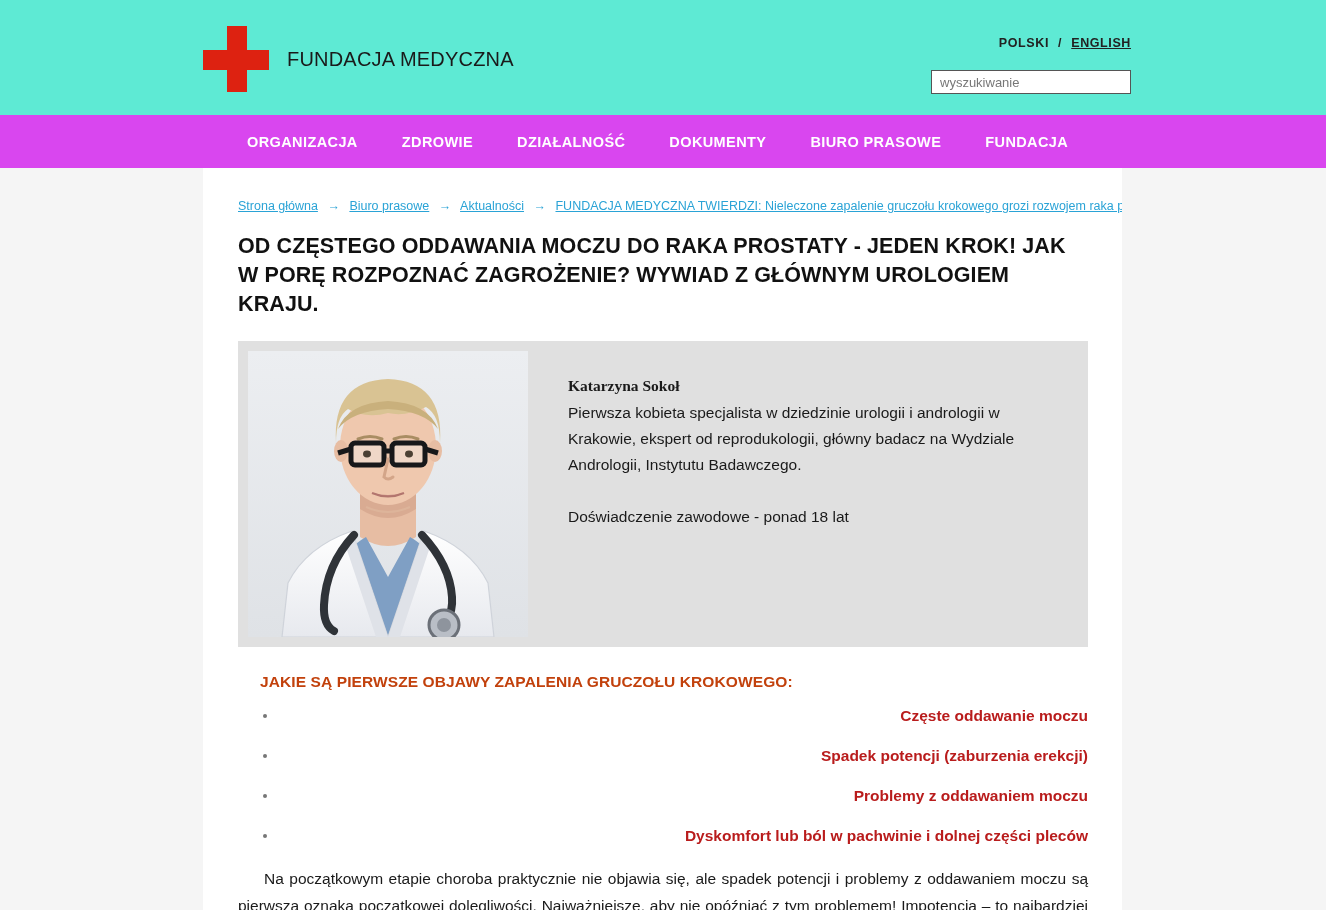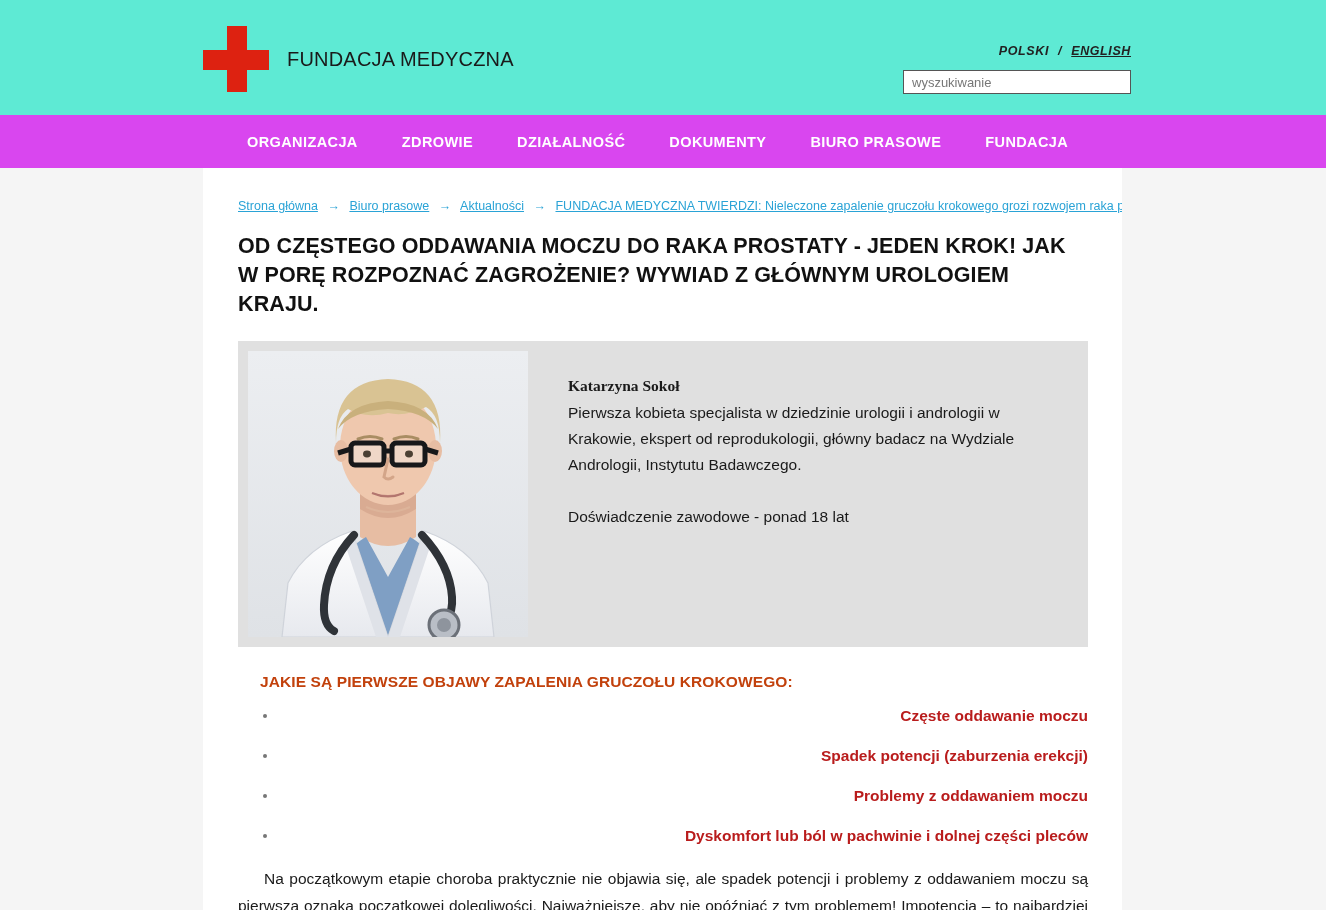--- a/index.html
+++ b/index.html
@@ -41,36 +41,35 @@
     margin-left: 18px;
     font-size: 20px;
     letter-spacing: .2px;
     color: #1a1a1a;
     white-space: nowrap;
   }
 
   .lang {
     position: absolute;
     right: 195px;
-    top: 44px;
+    top: 36px;
     font-size: 12.5px;
     font-weight: bold;
     letter-spacing: .6px;
     color: #222;
     white-space: nowrap;
-    font-style: italic;
   }
   .lang .sep { font-weight: bold; margin: 0 5px; }
   .lang a { color: #222; text-decoration: underline; }
 
   .searchbox {
     position: absolute;
     right: 195px;
     top: 70px;
-    width: 228px;
+    width: 200px;
     height: 24px;
     border: 1px solid #555;
     background: #fff;
     font-family: "Liberation Sans", sans-serif;
     font-size: 13px;
     color: #333;
     padding: 0 8px;
   }
   .searchbox::placeholder { color: #777; opacity: 1; }
 

